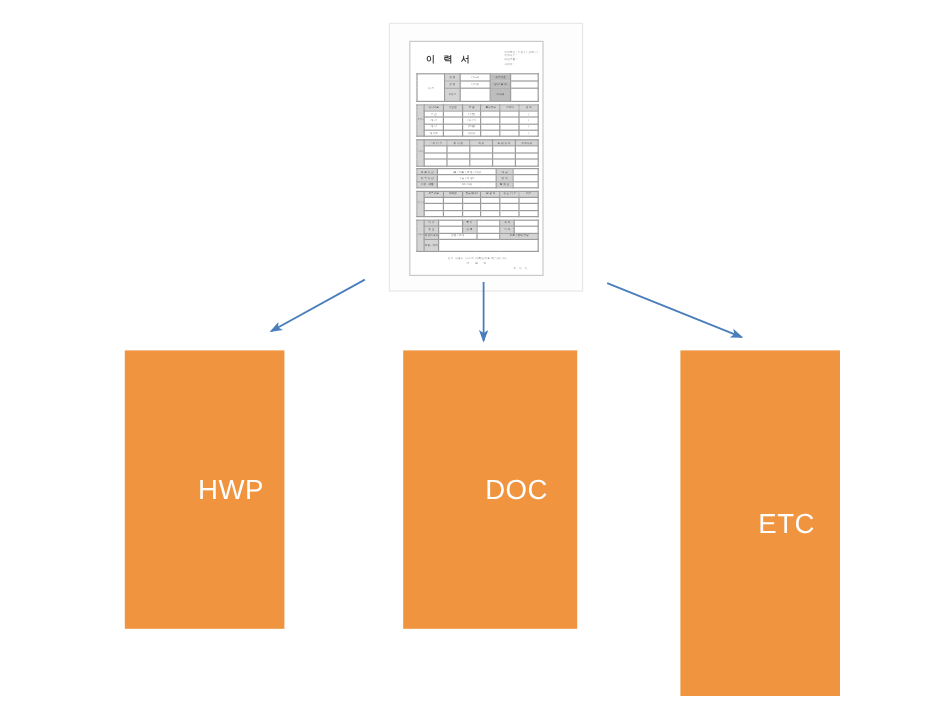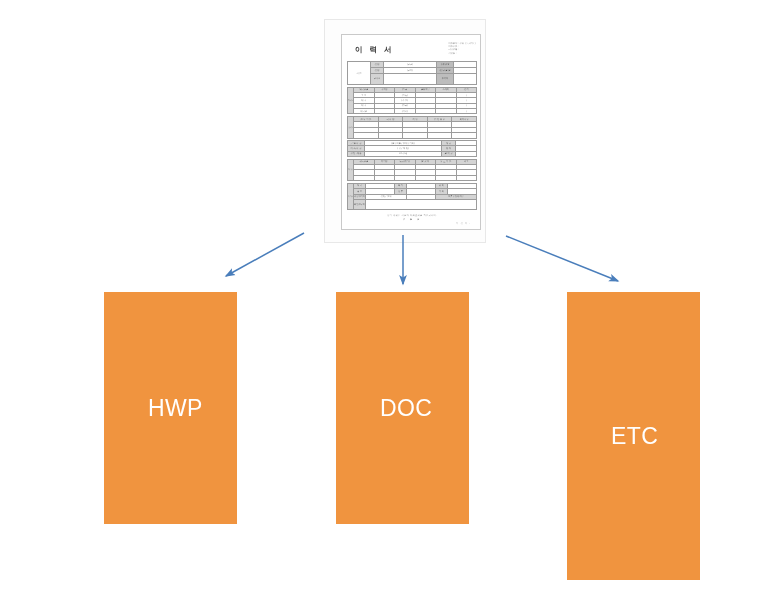--- a/index.html
+++ b/index.html
@@ -27,21 +27,21 @@
     width: 162px;
     height: 224px;
     background: #fdfdfd;
     border: 1px solid #e8e8e8;
     box-sizing: border-box;
   }
   #doc-page {
     position: absolute;
     left: 16px;
     top: 14px;
-    width: 140px;
+    width: 112px;
     height: 196px;
     background: #ffffff;
     border: 1px solid #c9c9c9;
     box-sizing: border-box;
     padding: 4px 3px 3px 5px;
     overflow: hidden;
   }
 
   .doc-header {
     display: flex;
@@ -136,34 +136,34 @@
     left: 0; top: 0;
     width: 773px; height: 598px;
     pointer-events: none;
   }
 
   
   .fmt-box {
     position: absolute;
     display: flex;
     align-items: center;
-    justify-content: flex-start;
+    justify-content: center;
     box-sizing: border-box;
     padding-left: 44px;
   }
   .fmt-box .fmt-label {
     font-family: "Liberation Sans", sans-serif;
     font-size: 23px;
     font-weight: normal;
     color: #ffffff;
     letter-spacing: 0.4px;
     line-height: 1;
   }
   #box-hwp { left: 104px; top: 292px; width: 133px; height: 232px; }
-  #box-doc { left: 336px; top: 292px; width: 133px; height: 232px; }
+  #box-doc { left: 336px; top: 292px; width: 145px; height: 232px; }
   #box-etc { left: 567px; top: 292px; width: 133px; height: 288px; }
 </style>
 </head>
 <body>
 
 <div id="canvas">
 
   <div id="doc-node">
     <div id="doc-page">
 

